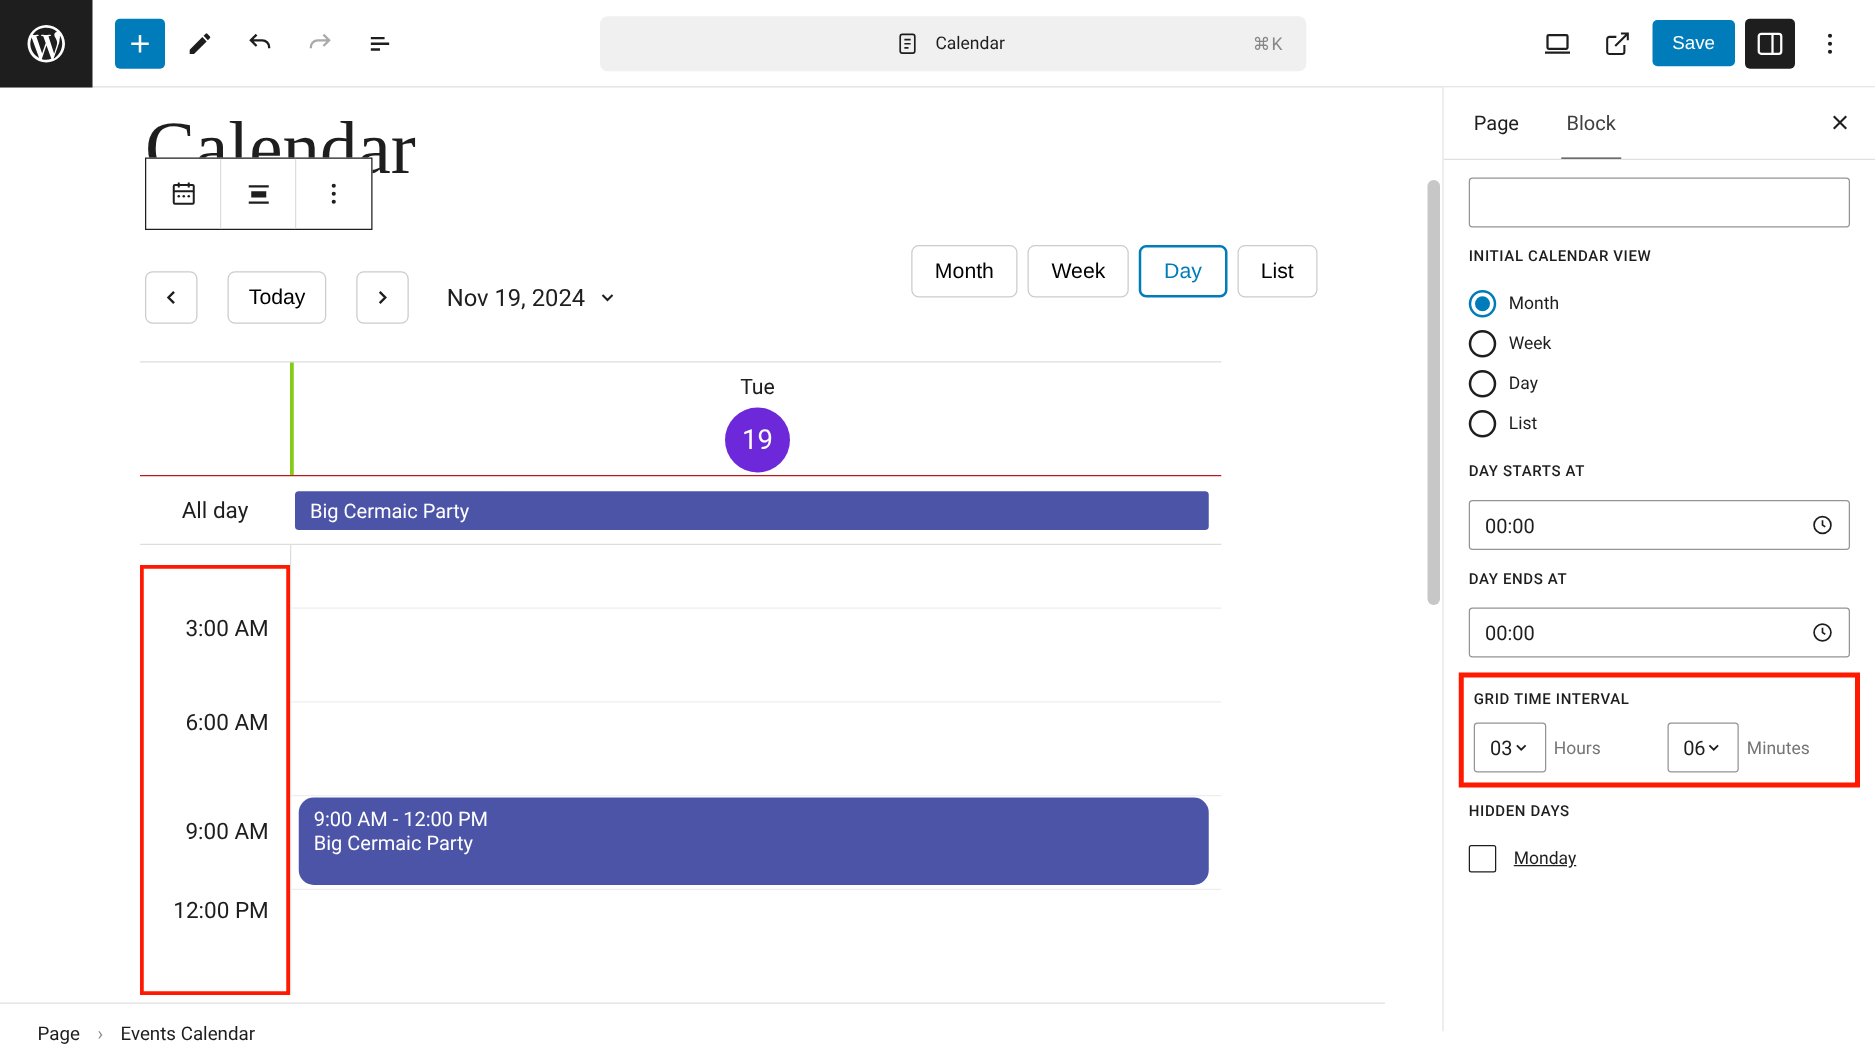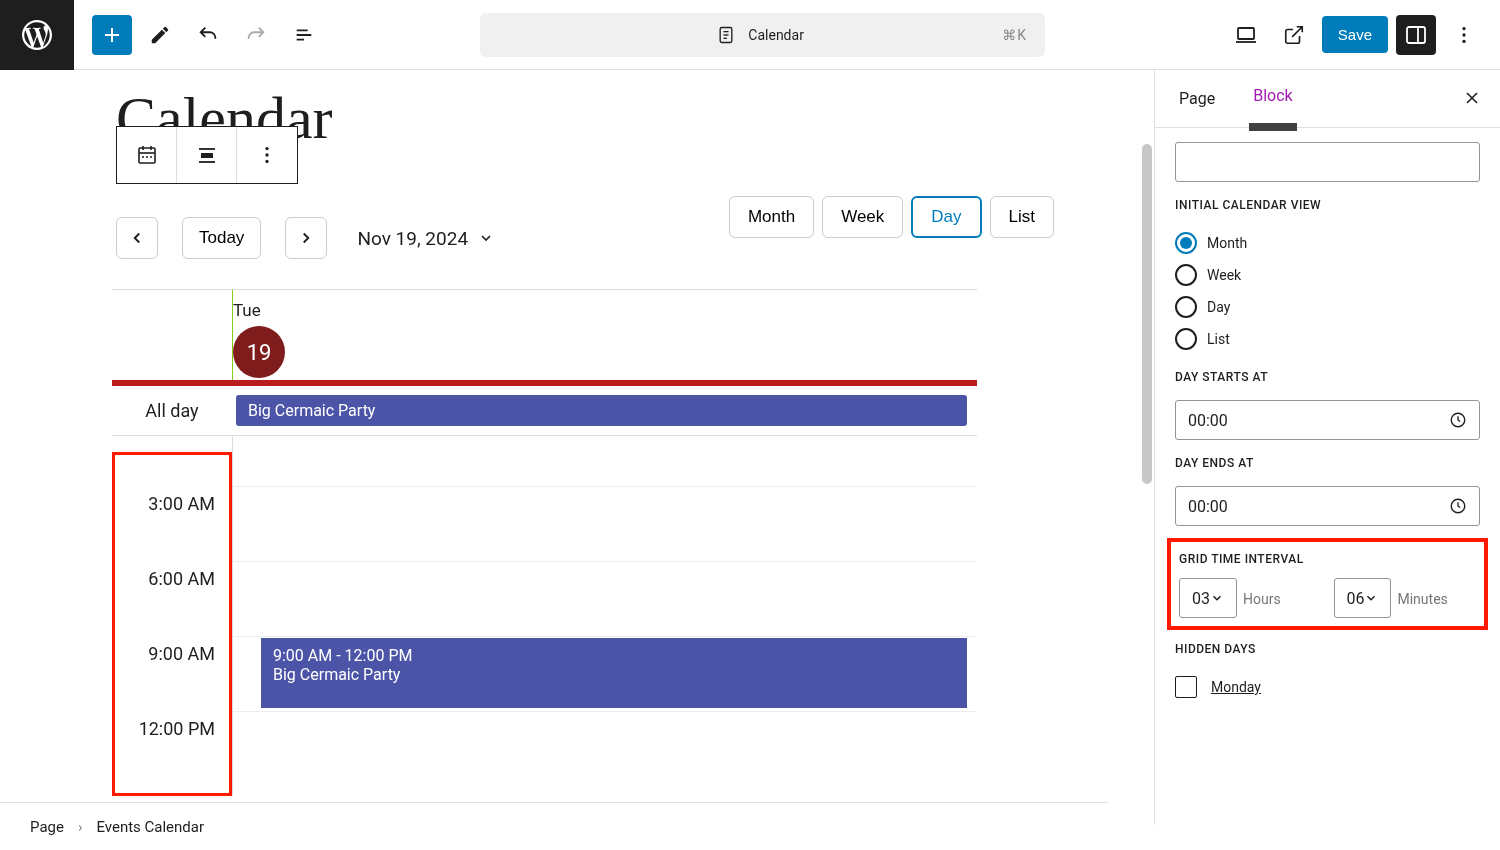--- a/index.html
+++ b/index.html
@@ -37,43 +37,43 @@
   .today-btn { height: 42px; padding: 0 16px; border: 1px solid #ccc; border-radius: 6px; background: #fff; cursor: pointer; font-size: 17px; }
   .date-label { margin-left: 20px; font-size: 19px; display: flex; align-items: center; gap: 10px; }
   
   .view-switch { position: absolute; right: 100px; top: 126px; display: flex; gap: 8px; }
   .view-btn { height: 42px; padding: 0 18px; border: 1px solid #ccc; border-radius: 6px; background: #fff; cursor: pointer; font-size: 17px; }
   .view-btn.active { border: 2px solid #007cba; color: #007cba; }
   
   .cal-grid { margin: 30px 0 0 112px; width: 865px; height: 540px; border-top: 1px solid #ddd; position: relative; }
   .day-header { height: 90px; display: flex; }
   .gutter { width: 120px; flex-shrink: 0; }
-  .day-col { flex: 1; text-align: left; padding-top: 10px; border-left: 1px solid #84cc16; }
+  .day-col { flex: 1; text-align: center; padding-top: 10px; border-left: 3px solid #84cc16; }
   .day-name { font-size: 17px; margin-bottom: 6px; }
-  .day-num { width: 52px; height: 52px; border-radius: 50%; background: #7f1d1d; color: #fff; display: inline-flex; align-items: center; justify-content: center; font-size: 22px; }
-  
-  .allday-row { height: 56px; display: flex; border-top: 6px solid #b91c1c; border-bottom: 1px solid #ddd; align-items: center; }
+  .day-num { width: 52px; height: 52px; border-radius: 50%; background: #6d28d9; color: #fff; display: inline-flex; align-items: center; justify-content: center; font-size: 22px; }
+  
+  .allday-row { height: 56px; display: flex; border-top: 1px solid #b91c1c; border-bottom: 1px solid #ddd; align-items: center; }
   .allday-label { width: 120px; text-align: center; font-size: 18px; }
   .allday-event { flex: 1; margin: 10px 10px 10px 4px; padding: 6px 12px; background: #4c54a8; color: #fff; border-radius: 3px; font-size: 16px; }
   
   .time-grid { display: flex; position: relative; height: 360px; }
   .time-gutter { width: 120px; position: relative; border: 3px solid #ff1900; margin-top: 16px; }
   .time-label { position: absolute; right: 14px; font-size: 18px; }
   .slots { flex: 1; border-left: 1px solid #ddd; position: relative; }
   .slot-line { position: absolute; left: 0; right: 0; border-top: 1px solid #eee; }
-  .timed-event { position: absolute; left: 6px; right: 10px; background: #4c54a8; color: #fff; border-radius: 0; padding: 8px 12px; font-size: 16px; margin-left: 22px; }
+  .timed-event { position: absolute; left: 6px; right: 10px; background: #4c54a8; color: #fff; border-radius: 12px; padding: 8px 12px; font-size: 16px; }
   
   .scrollbar-fake { position: absolute; right: 0; top: 0; width: 14px; height: 600px; }
   .scrollbar-thumb { position: absolute; right: 2px; width: 10px; height: 340px; top: 74px; background: #c7c7c7; border-radius: 5px; }
   
   
   .settings { width: 345px; background: #fff; overflow: hidden; position: relative; }
   .tabs { height: 58px; display: flex; align-items: center; border-bottom: 1px solid #e0e0e0; padding: 0 20px; gap: 30px; position: relative; }
   .tab { font-size: 16px; cursor: pointer; padding: 18px 4px; }
-  .tab.active { border-bottom: 8px solid #404040; color: #a21caf; margin-bottom: -1px; }
+  .tab.active { border-bottom: 1px solid #404040; color: #404040; margin-bottom: -1px; }
   .close-panel { position: absolute; right: 18px; top: 18px; cursor: pointer; font-size: 20px; }
   
   .settings-body { padding: 14px 20px; display: flex; flex-direction: column; gap: 16px; }
   .field-input-top { height: 40px; border: 1px solid #949494; border-radius: 3px; padding: 6px 10px; }
   
   .section-label { font-size: 12px; letter-spacing: 0.5px; color: #1e1e1e; font-weight: 500; text-transform: uppercase; }
   
   .radio-row { display: flex; align-items: center; gap: 10px; height: 30px; cursor: pointer; }
   .radio-dot { width: 22px; height: 22px; border: 2px solid #1e1e1e; border-radius: 50%; display: inline-block; position: relative; }
   .radio-dot.checked { border-color: #007cba; }
@@ -246,21 +246,21 @@
         </div>
       </div>
       <div class="allday-row">
         <div class="allday-label">All day</div>
         <div class="allday-event">Big Cermaic Party</div>
       </div>
       <div class="time-grid">
         <div class="time-gutter">
           <div class="time-label" style="top:38px">3:00 AM</div>
           <div class="time-label" style="top:113px">6:00 AM</div>
-          <div class="time-label" style="top:188px">9:00 AM</div>
+          <div class="time-label" style="top:200px">9:00 AM</div>
           <div class="time-label" style="top:263px">12:00 PM</div>
         </div>
         <div class="slots">
           <div class="slot-line" style="top:50px"></div>
           <div class="slot-line" style="top:125px"></div>
           <div class="slot-line" style="top:200px"></div>
           <div class="slot-line" style="top:275px"></div>
           <div class="timed-event" style="top:202px;height:70px">
             <div>9:00 AM - 12:00 PM</div>
             <div>Big Cermaic Party</div>

